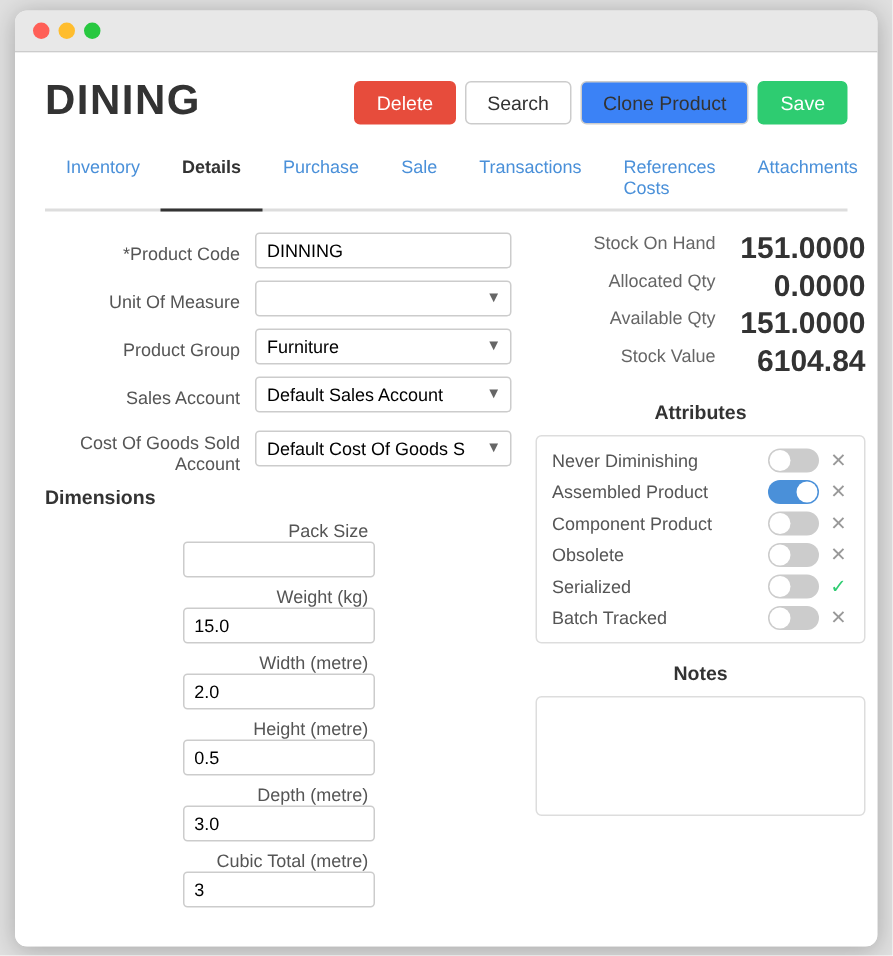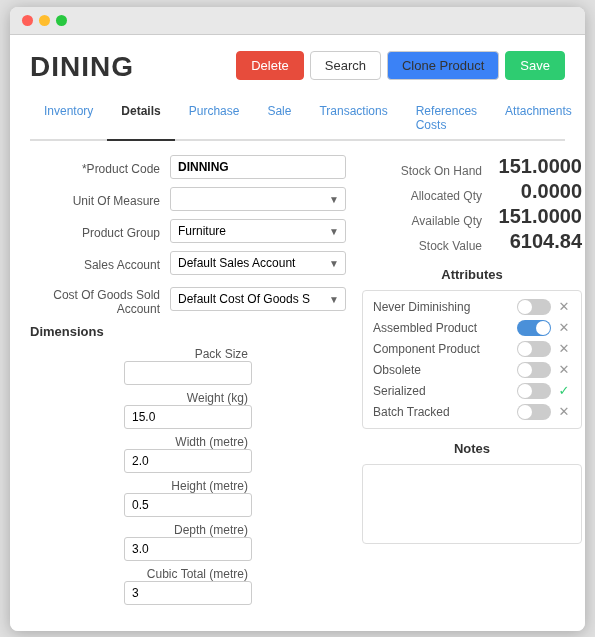--- a/index.html
+++ b/index.html
@@ -33,21 +33,21 @@
     .dot-green { background: #28c840; }
 
     .main-content {
       background: #fff;
       margin: 0;
       padding: 16px 20px 20px 20px;
     }
 
     .header-row {
       display: flex;
-      align-items: flex-start;
+      align-items: flex-end;
       justify-content: space-between;
       margin-bottom: 14px;
     }
     .product-title {
       font-size: 28px;
       font-weight: bold;
       color: #333;
       letter-spacing: 1px;
     }
     .header-buttons {
@@ -110,21 +110,20 @@
       flex-shrink: 0;
     }
     .form-control {
       flex: 1;
       border: 1px solid #ccc;
       border-radius: 3px;
       padding: 4px 7px;
       font-size: 12px;
       background: #fff;
       outline: none;
-      font-weight: bold;
     }
     textarea.form-control {
       resize: none;
       height: 60px;
     }
     .select-wrapper {
       position: relative;
       flex: 1;
     }
     .select-wrapper select {
@@ -146,21 +145,21 @@
       font-size: 10px;
       color: #666;
     }
 
     
     .stats {
       margin-bottom: 14px;
     }
     .stat-row {
       display: flex;
-      align-items: flex-end;
+      align-items: flex-start;
       justify-content: flex-end;
       margin-bottom: 2px;
     }
     .stat-label {
       color: #666;
       font-size: 12px;
       margin-right: 10px;
     }
     .stat-value {
       font-size: 20px;

